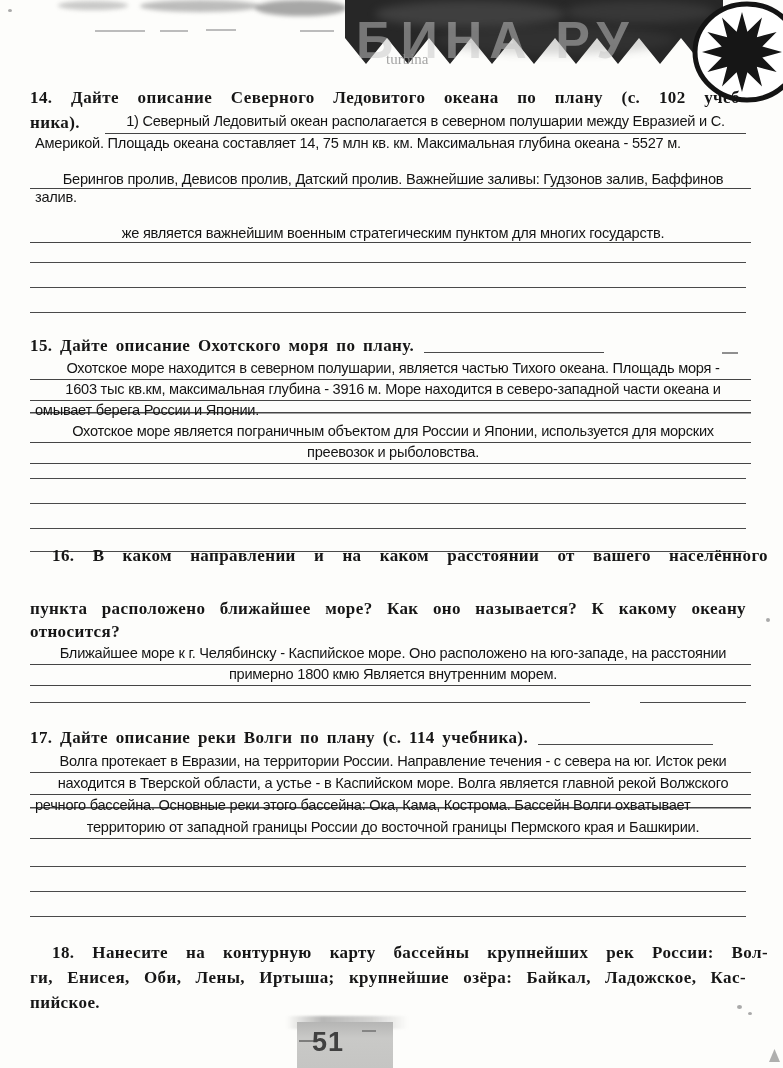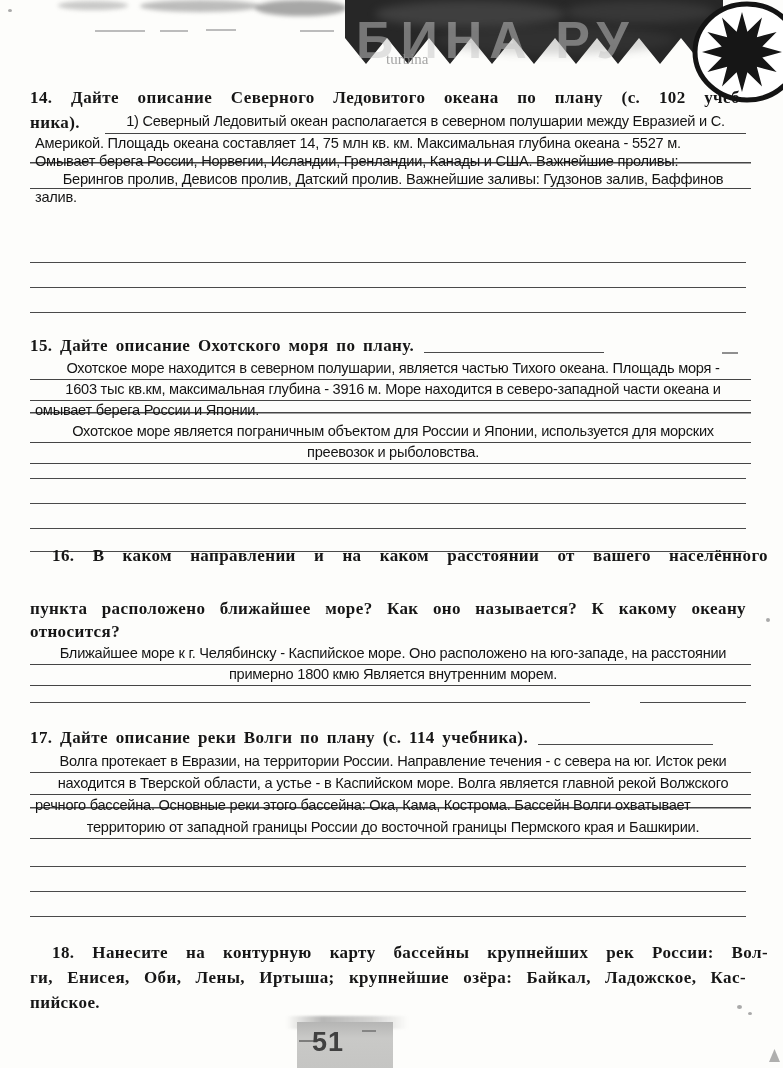--- a/index.html
+++ b/index.html
@@ -73,23 +73,23 @@
     <polygon fill="#161616" points="402,12 407.4,31.7 422,17.4 416.8,37.2 436.6,32 422.3,46.6 442,52 422.3,57.4 436.6,72 416.8,66.8 422,86.6 407.4,72.3 402,92 396.6,72.3 382,86.6 387.2,66.8 367.4,72 381.7,57.4 362,52 381.7,46.6 367.4,32 387.2,37.2 382,17.4 396.6,31.7"></polygon>
   </svg>
 
   <div class="pline print just" style="top:86px;">14. Дайте описание Северного Ледовитого океана по плану (с. 102 учеб-</div>
 
   <div class="row combo" style="top:111px;height:23px;line-height:23px;">
     <span class="print prefix">ника).</span>
     <span class="fill ruled hand">1) Северный Ледовитый океан располагается в северном полушарии между Евразией и С.</span>
   </div>
   <div class="row hand" style="top:134px;height:18px;line-height:18px;padding-left:5px;">Америкой. Площадь океана составляет  14, 75 млн кв. км. Максимальная глубина океана - 5527 м.</div>
-  <div class="row hand strike" style="top:152px;height:18px;line-height:18px;padding-left:5px;">Омывает берега России, Норвегии, Исландии, Гренландии, Канады и США. Важнейшие проливы:</div>
   <div class="row hand ruled" style="top:170px;height:18px;line-height:18px;padding-left:5px;">Берингов пролив,  Девисов пролив, Датский пролив. Важнейшие заливы: Гудзонов залив, Баффинов</div>
   <div class="row hand" style="top:188px;height:18px;line-height:18px;padding-left:5px;">залив.</div>
+  <div class="row hand ruled" style="top:224px;height:18px;line-height:18px;padding-left:5px;">же является важнейшим военным стратегическим пунктом для многих государств.</div>
 
   <div class="blank" style="top:262px;"></div>
   <div class="blank" style="top:287px;"></div>
   <div class="blank" style="top:312px;"></div>
 
   <div class="pline headrow" style="top:334px;">
     <span class="print">15. Дайте описание Охотского моря по плану.</span>
     <span class="uline" style="width:180px;"></span>
   </div>
   <div class="dash" style="left:722px;top:352px;width:16px;background:#555;"></div>

